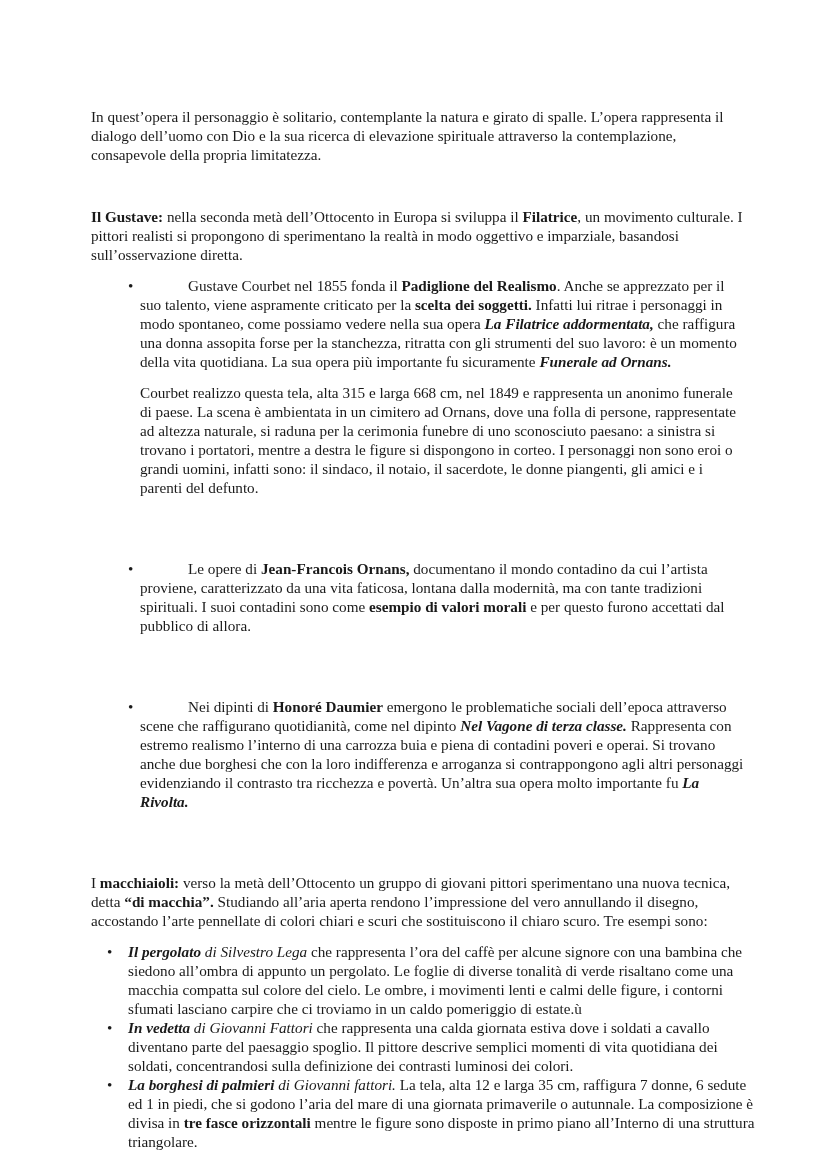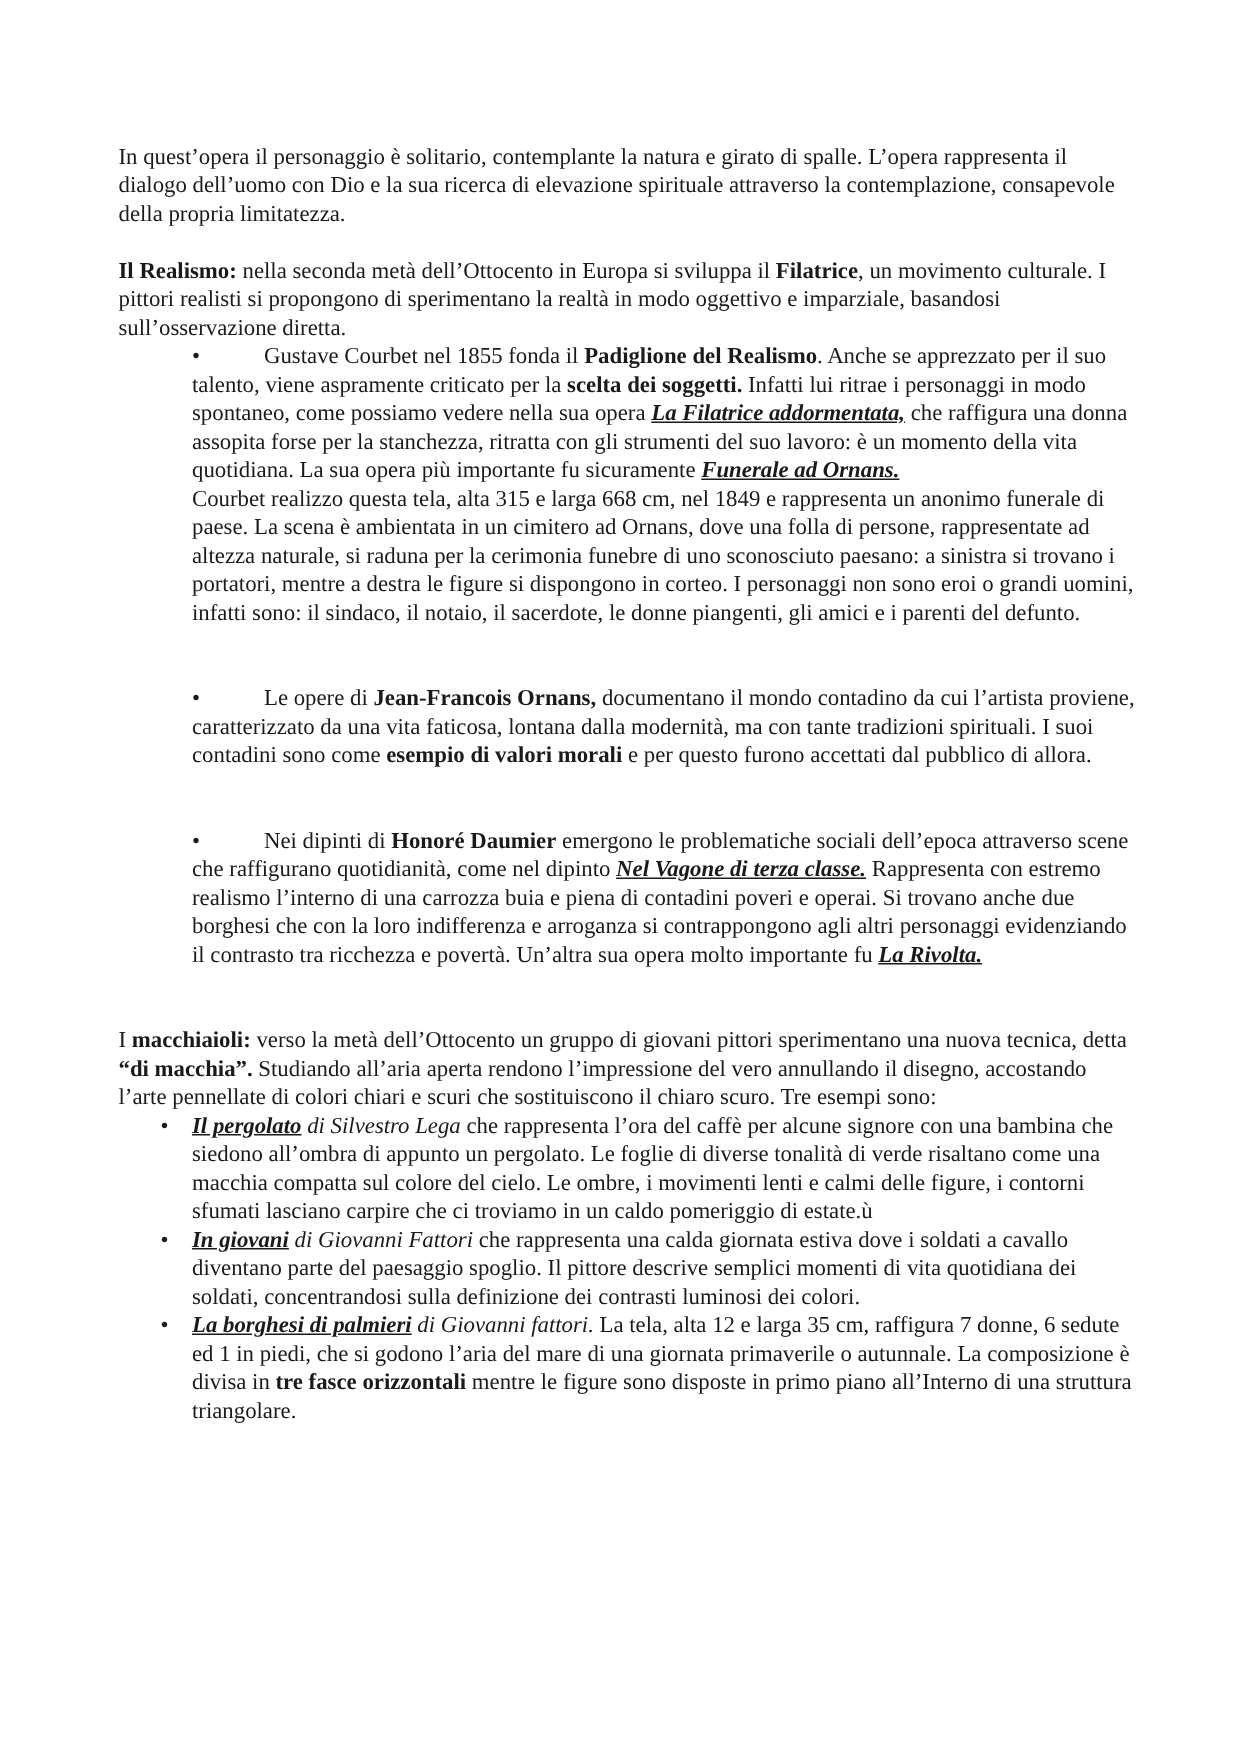--- a/index.html
+++ b/index.html
@@ -2,44 +2,44 @@
 <html><head>
   <meta charset="utf-8">
   <style>
     html, body { margin: 0; padding: 0; background: #ffffff; }
     body { width: 828px; height: 1171px; position: relative; overflow: hidden; }
     .page {
       position: absolute; left: 79px; top: 95px; width: 680px;
       font-family: "Liberation Serif", serif;
       font-size: 15.2px; line-height: 19px; color: #1a1a1a;
     }
-    p { margin: 0; }
+    p { margin: 12px; }
     .gap { height: 19px; }
     .gap2 { height: 38px; }
     b { font-weight: bold; }
-    .bi { font-weight: bold; font-style: italic; text-decoration: underline; }
+    .bi { font-weight: bold; font-style: italic; }
     i { font-style: italic; }
     .ind-list { margin: 0; padding: 0; list-style: none; }
     .ind-item { position: relative; padding-left: 49px; }
     .ind-item .bullet { position: absolute; left: 49px; top: 0; }
     .ind-item .first { display: inline-block; padding-left: 48px; }
     .b-list { margin: 0; padding: 0; list-style: none; }
     .b-item { position: relative; padding-left: 49px; }
     .b-item .bullet { position: absolute; left: 28px; top: 0; }
   </style>
 </head>
 <body>
 
 <div class="page">
 
   <p><span>In quest’opera il personaggio è solitario, contemplante la natura e girato di spalle. L’opera rappresenta il dialogo dell’uomo con Dio e la sua ricerca di elevazione spirituale attraverso la contemplazione, consapevole della propria limitatezza.</span></p>
 
   <div class="gap"></div>
 
-  <p><b>Il Realismo:</b><span> nella seconda metà dell’Ottocento in Europa si sviluppa il </span><b>Filatrice</b><span>, un movimento culturale. I pittori realisti si propongono di sperimentano la realtà in modo oggettivo e imparziale, basandosi sull’osservazione diretta.</span></p>
+  <p><b>Il Gustave:</b><span> nella seconda metà dell’Ottocento in Europa si sviluppa il </span><b>Filatrice</b><span>, un movimento culturale. I pittori realisti si propongono di sperimentano la realtà in modo oggettivo e imparziale, basandosi sull’osservazione diretta.</span></p>
 
   <ul class="ind-list">
     <li class="ind-item">
       <span class="bullet">•</span>
       <p><span class="first"></span><span>Gustave Courbet nel 1855 fonda il </span><b>Padiglione del Realismo</b><span>. Anche se apprezzato per il suo talento, viene aspramente criticato per la </span><b>scelta dei soggetti.</b><span> Infatti lui ritrae i personaggi in modo spontaneo, come possiamo vedere nella sua opera </span><span class="bi">La Filatrice addormentata,</span><span> che raffigura una donna assopita forse per la stanchezza, ritratta con gli strumenti del suo lavoro: è un momento della vita quotidiana. La sua opera più importante fu sicuramente </span><span class="bi">Funerale ad Ornans.</span></p>
       <p>Courbet realizzo questa tela, alta 315 e larga 668 cm,  nel 1849 e rappresenta un anonimo funerale di paese. La scena è ambientata in un cimitero ad Ornans, dove una folla di persone, rappresentate ad altezza naturale, si raduna per la cerimonia funebre di uno sconosciuto paesano: a sinistra si trovano i portatori, mentre a destra le figure si dispongono in corteo. I personaggi non sono eroi o grandi uomini, infatti sono: il sindaco, il notaio, il sacerdote, le donne piangenti, gli amici e i parenti del defunto.</p>
     </li>
     <li>
         <div class="gap2"></div>
       </li>
@@ -60,21 +60,21 @@
 
   <p><span>I </span><b>macchiaioli:</b><span> verso la metà dell’Ottocento un gruppo di giovani pittori sperimentano una nuova tecnica, detta </span><b>“di macchia”.</b><span> Studiando all’aria aperta rendono l’impressione del vero annullando il disegno, accostando l’arte pennellate di colori chiari e scuri che sostituiscono il chiaro scuro. Tre esempi sono:</span></p>
 
   <ul class="b-list">
     <li class="b-item">
       <span class="bullet">•</span>
       <span class="bi">Il pergolato</span><i> di Silvestro Lega</i><span> che rappresenta l’ora del caffè per alcune signore con una bambina che siedono all’ombra di appunto un pergolato. Le foglie di diverse tonalità di verde risaltano come una macchia compatta sul colore del cielo. Le ombre, i movimenti lenti e calmi delle figure, i contorni sfumati lasciano carpire che ci troviamo in un caldo pomeriggio di estate.ù</span>
     </li>
     <li class="b-item">
       <span class="bullet">•</span>
-      <span class="bi">In giovani</span><i> di Giovanni Fattori</i><span> che rappresenta una calda giornata estiva dove i soldati a cavallo diventano parte del paesaggio spoglio. Il pittore descrive semplici momenti di vita quotidiana dei soldati, concentrandosi sulla definizione dei contrasti luminosi dei colori.</span>
+      <span class="bi">In vedetta</span><i> di Giovanni Fattori</i><span> che rappresenta una calda giornata estiva dove i soldati a cavallo diventano parte del paesaggio spoglio. Il pittore descrive semplici momenti di vita quotidiana dei soldati, concentrandosi sulla definizione dei contrasti luminosi dei colori.</span>
     </li>
     <li class="b-item">
       <span class="bullet">•</span>
       <span class="bi">La borghesi di palmieri</span><i> di Giovanni fattori.</i><span> La tela, alta 12 e larga 35 cm,  raffigura 7 donne, 6 sedute ed 1 in piedi, che si godono l’aria del mare di una giornata primaverile o autunnale. La composizione è divisa in </span><b>tre fasce orizzontali</b><span> mentre le figure sono disposte in primo piano all’Interno di una struttura triangolare.</span>
     </li>
   </ul>
 
 </div>
 
 </body></html>

